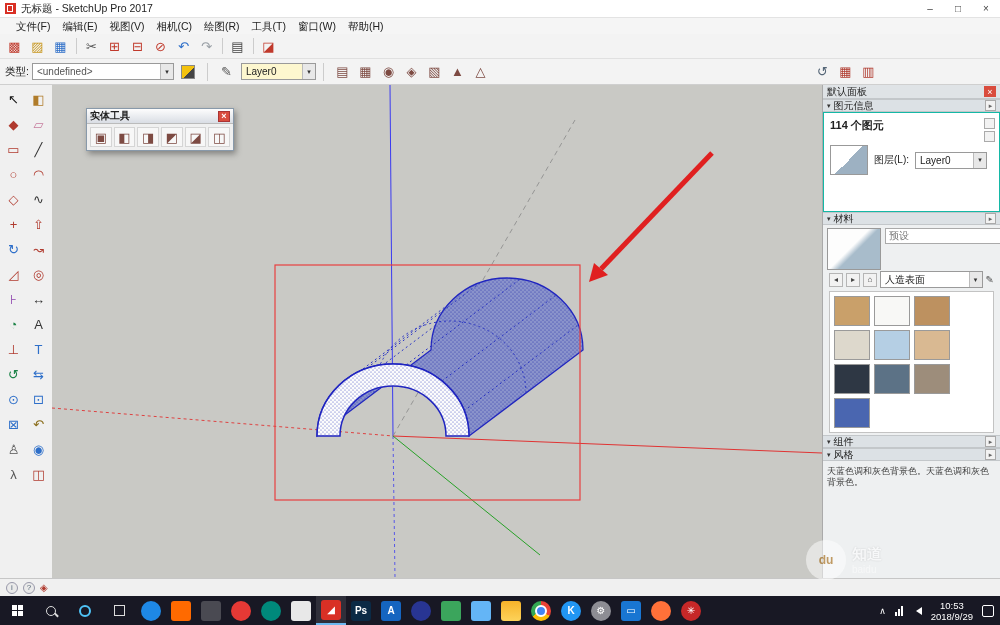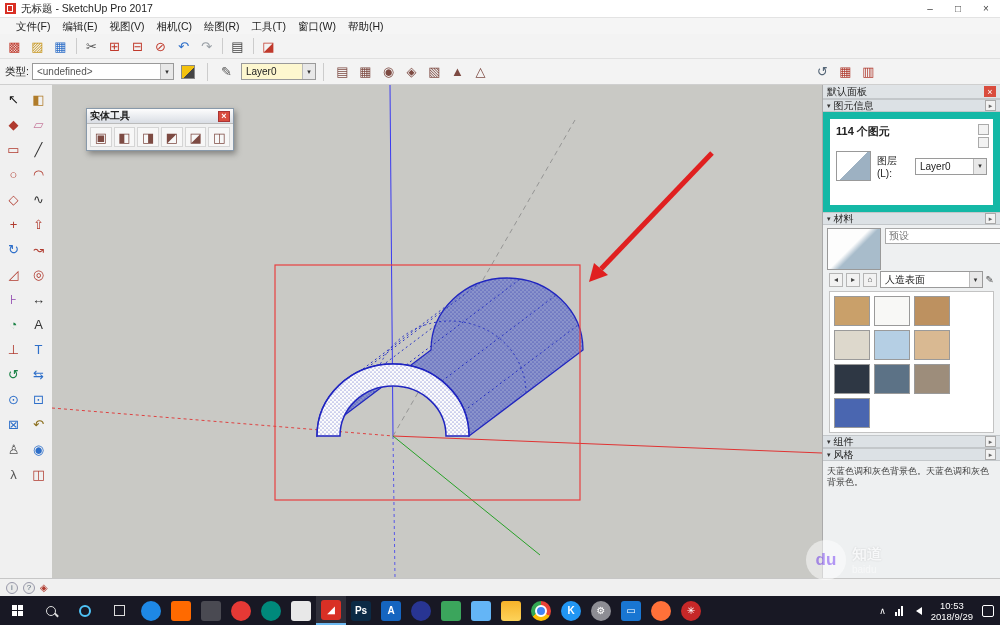--- a/index.html
+++ b/index.html
@@ -47,21 +47,21 @@
 .fp-btn{width:22px;height:20px;display:flex;align-items:center;justify-content:center;border:1px solid #d5d5d5;background:#f7f7f7;font-size:13px}
 .fp-btn span{color:#7d4a42}
 
 .rpanel{width:178px;background:#eef0f1;border-left:1px solid #aaa;display:flex;flex-direction:column;flex:none;font-size:10px}
 .ptitle{height:14px;display:flex;align-items:center;padding:0 4px;background:#dfe3e6;border-bottom:1px solid #c3c7ca;font-size:10px}
 .ptitle .pclose{margin-left:auto;width:12px;height:11px;background:#d94c3d;color:#fff;font-size:9px;display:flex;align-items:center;justify-content:center}
 .sec-h{height:13px;background:#dce1e5;border-top:1px solid #c3c7ca;border-bottom:1px solid #c3c7ca;display:flex;align-items:center;gap:3px;padding:0 4px;font-size:10px}
 .sec-h .tri{font-size:7px;color:#333}
 .mini-btn{width:11px;height:11px;border:1px solid #aaa;background:#f2f2f2;font-size:7px;display:flex;align-items:center;justify-content:center;color:#666}
 .sec-h .mini-btn{margin-left:auto}
-.ei-body{height:100px;background:#fff;border:7px solid #14b8a6;padding:5px 6px;position:relative}
+.ei-body{height:100px;background:#fff;border:1px solid #14b8a6;padding:5px 6px;position:relative}
 .ei-count{font-weight:bold;font-size:11px}
 .ei-mini{position:absolute;right:4px;top:5px;display:flex;flex-direction:column;gap:2px}
 .ei-row{display:flex;align-items:center;gap:6px;margin-top:12px}
 .ei-thumb{width:38px;height:30px;border:1px solid #999;background:linear-gradient(135deg,#fff 50%,#9db1c2 50%)}
 .combo.eilayer{width:72px}
 .mat-body{background:#eef0f1;padding:3px 4px 2px;display:flex;flex-direction:column}
 .mat-top{display:flex;gap:4px}
 .mat-thumb{width:54px;height:42px;border:1px solid #999;background:linear-gradient(135deg,#fdfdfd 45%,#a8bccb 55%);flex:none}
 .mat-name{flex:1;height:16px;border:1px solid #aaa;background:#fff;font-size:10px;padding:0 3px;color:#777;font-family:inherit}
 .mat-tabs{display:flex;align-items:flex-end;gap:1px;margin-top:4px;border-bottom:1px solid #bbb;height:17px;padding:0 2px}
@@ -103,21 +103,21 @@
 .tray{margin-left:auto;display:flex;align-items:center;gap:9px;padding-right:6px}
 .chev{font-size:9px;color:#fff}
 .bars{display:flex;align-items:flex-end;gap:1px;height:10px}
 .bars i{width:2px;background:#fff;display:block}
 .bars i:nth-child(1){height:4px}.bars i:nth-child(2){height:7px}.bars i:nth-child(3){height:10px}
 .spk{width:0;height:0;border:4px solid transparent;border-right:6px solid #fff;display:inline-block}
 .clock{font-size:9.5px;line-height:11px;text-align:center;color:#fff}
 .notif{width:12px;height:12px;border:1px solid #fff;border-radius:2px;display:inline-block}
 
 .watermark{position:absolute;left:806px;top:528px;width:140px;height:64px;opacity:.6;z-index:6;pointer-events:none;display:flex;align-items:center;gap:6px}
-.wm-badge{width:40px;height:40px;border-radius:50%;background:rgba(255,255,255,.85);color:#8b5cf6;font-size:17px;font-weight:bold;display:flex;align-items:center;justify-content:center;flex:none}
+.wm-badge{width:40px;height:40px;border-radius:50%;background:rgba(255,255,255,.85);color:#a16207;font-size:12px;font-weight:bold;display:flex;align-items:center;justify-content:center;flex:none}
 .wm-col{display:flex;flex-direction:column;color:rgba(255,255,255,.95)}
 .wm-label{font-size:15px;font-weight:bold;text-shadow:0 0 2px rgba(0,0,0,.25)}
 .wm-sub{font-size:10px;color:rgba(255,255,255,.85)}
 </style>
 </head>
 <body>
 
 <div class="screen">
 
   <div class="titlebar">

